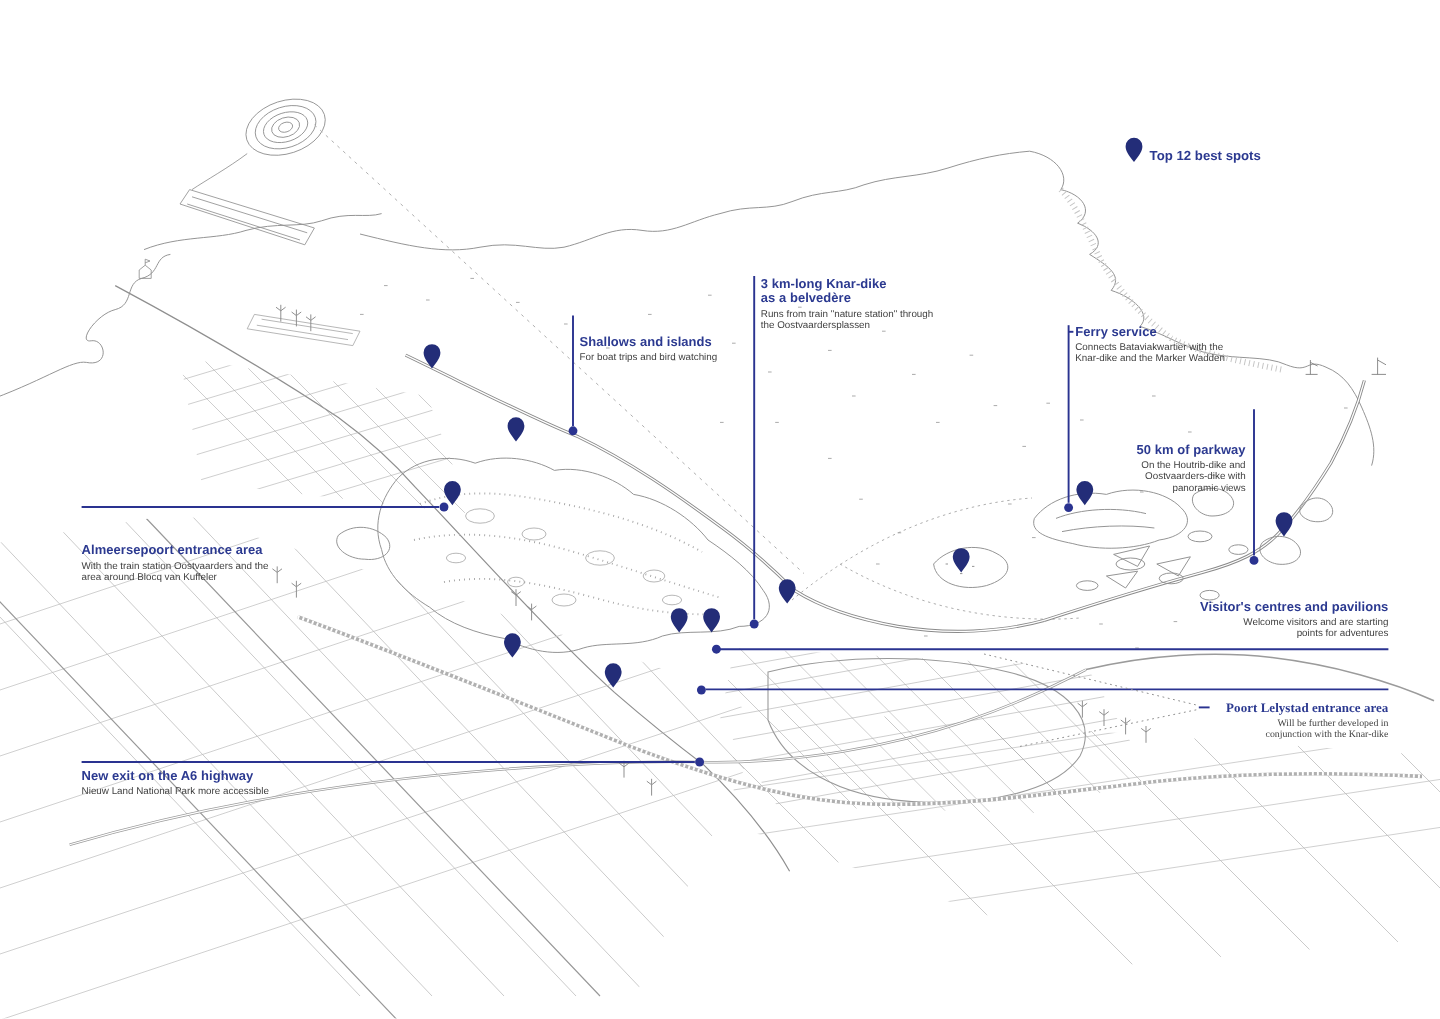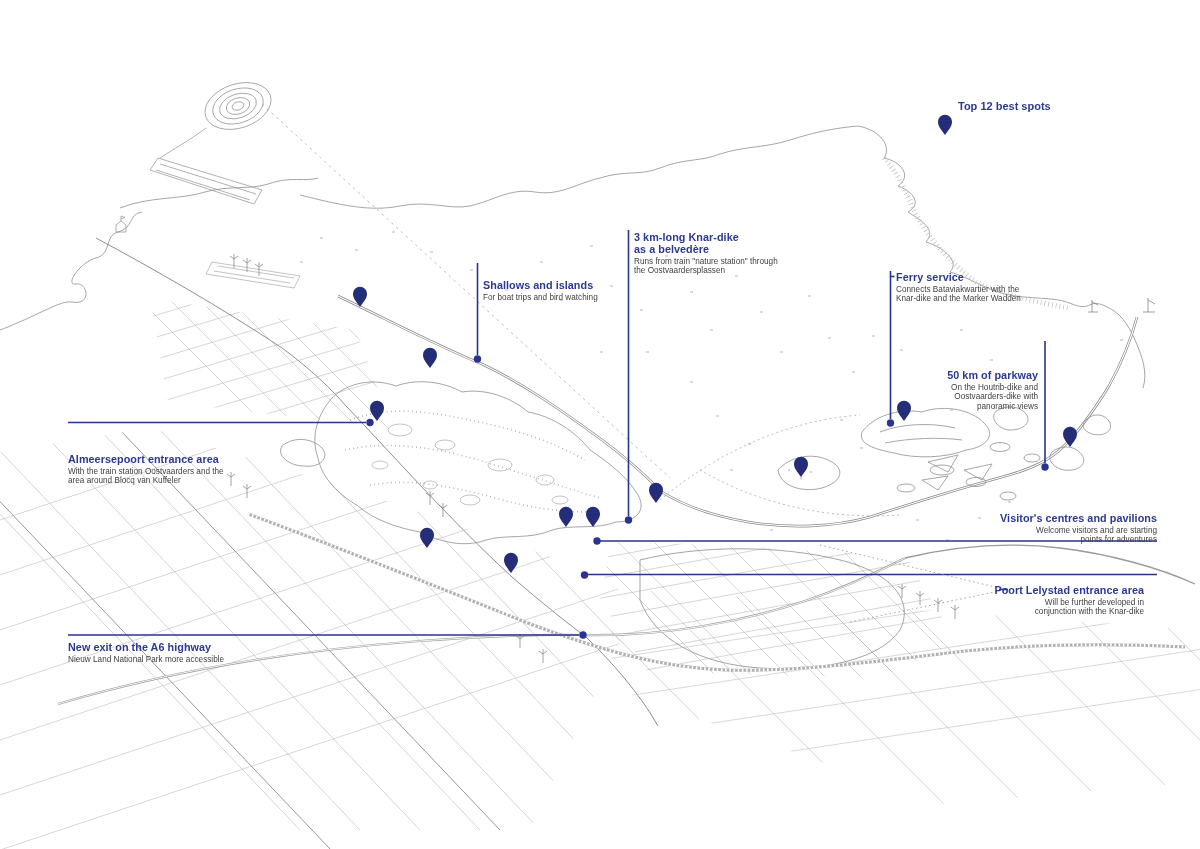--- a/index.html
+++ b/index.html
@@ -203,21 +203,21 @@
       <path d="M0 0C-4.6 -6.2 -7 -9 -7 -13.2A7 7 0 1 1 7 -13.2C7 -9 4.6 -6.2 0 0Z" transform="translate(566,527)" fill="#232d78"></path>
       <path d="M0 0C-4.6 -6.2 -7 -9 -7 -13.2A7 7 0 1 1 7 -13.2C7 -9 4.6 -6.2 0 0Z" transform="translate(593,527)" fill="#232d78"></path>
       <path d="M0 0C-4.6 -6.2 -7 -9 -7 -13.2A7 7 0 1 1 7 -13.2C7 -9 4.6 -6.2 0 0Z" transform="translate(656,503)" fill="#232d78"></path>
       <path d="M0 0C-4.6 -6.2 -7 -9 -7 -13.2A7 7 0 1 1 7 -13.2C7 -9 4.6 -6.2 0 0Z" transform="translate(801,477)" fill="#232d78"></path>
       <path d="M0 0C-4.6 -6.2 -7 -9 -7 -13.2A7 7 0 1 1 7 -13.2C7 -9 4.6 -6.2 0 0Z" transform="translate(904,421)" fill="#232d78"></path>
       <path d="M0 0C-4.6 -6.2 -7 -9 -7 -13.2A7 7 0 1 1 7 -13.2C7 -9 4.6 -6.2 0 0Z" transform="translate(1070,447)" fill="#232d78"></path>
       <path d="M0 0C-4.6 -6.2 -7 -9 -7 -13.2A7 7 0 1 1 7 -13.2C7 -9 4.6 -6.2 0 0Z" transform="translate(945,135)" fill="#232d78"></path>
     </g>
 </svg>
 
-<div class="anno" style="left:958px;top:100px;text-align:center;">
+<div class="anno" style="left:958px;top:124px;text-align:center;">
   <div class="legend-label">Top 12 best spots</div>
 </div>
 
 <div class="anno" style="left:483px;top:267px;margin-top:12px;">
   <div class="h">Shallows and islands</div>
   <div class="b">
       <div>For boat trips and bird watching</div>
     </div>
 </div>
 
@@ -248,29 +248,29 @@
 </div>
 
 <div class="anno" style="left:68px;top:427px;margin-top:26px;">
   <div class="h">Almeersepoort entrance area</div>
   <div class="b">
     <div>With the train station Oostvaarders and the</div>
     <div>area around Blocq van Kuffeler</div>
   </div>
 </div>
 
-<div class="anno right" style="right:43px;top:500px;margin-top:12px;">
+<div class="anno right" style="right:43px;top:500px;">
   <div class="h">Visitor's centres and pavilions</div>
   <div class="b">
     <div>Welcome visitors and are starting</div>
     <div>points for adventures</div>
   </div>
 </div>
 
-<div class="anno right" style="right:56px;top:584px;">
+<div class="anno right" style="right:43px;top:584px;font-family:Liberation Serif, serif;">
   <div class="h">Poort Lelystad entrance area</div>
   <div class="b">
     <div>Will be further developed in</div>
     <div>conjunction with the Knar-dike</div>
   </div>
 </div>
 
 <div class="anno" style="left:68px;top:641px;">
   <div class="h">New exit on the A6 highway</div>
   <div class="b">

